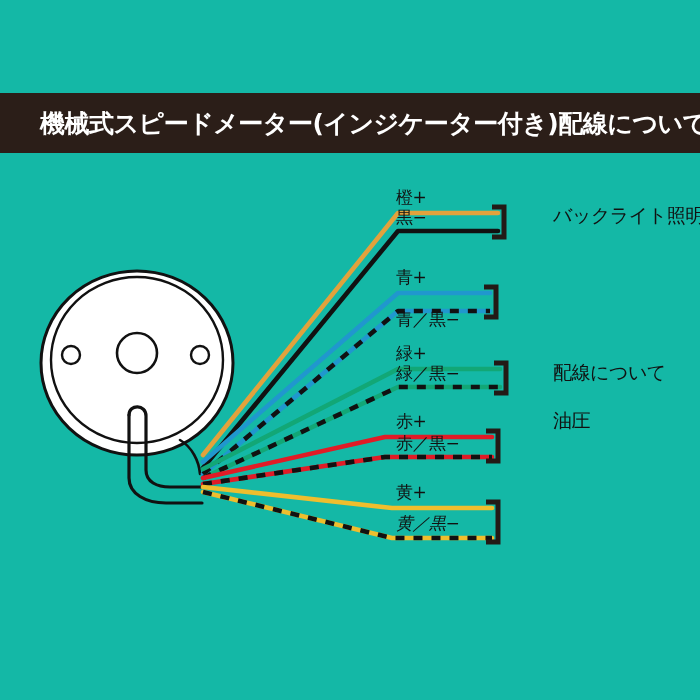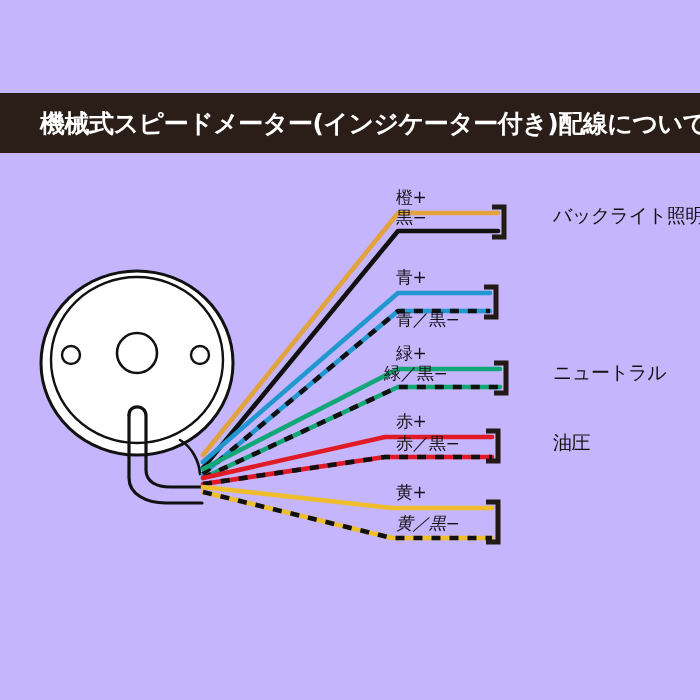--- a/index.html
+++ b/index.html
@@ -10,21 +10,21 @@
   body {
     width: 700px;
     height: 700px;
     overflow: hidden;
     font-family: "Liberation Sans", "DejaVu Sans", sans-serif;
   }
   #page {
     position: relative;
     width: 700px;
     height: 700px;
-    background: #c4b5fd;
+    background: #14b8a6;
   }
   
   #title-bar {
     position: absolute;
     left: 0;
     top: 93px;
     width: 700px;
     height: 60px;
     background: #2b1e18;
     display: flex;
@@ -136,23 +136,23 @@
   </svg>
 
   <div class="wire-label" style="left:396px; top:186px;">橙+</div>
   <div class="wire-label" style="left:396px; top:206px;">黒−</div>
   <div class="fn-label" style="left:516px; top:203px;">バックライト照明</div>
 
   <div class="wire-label" style="left:396px; top:266px;">青+</div>
   <div class="wire-label" style="left:396px; top:286px;margin-top:22px;">青／黒−</div>
 
   <div class="wire-label" style="left:396px; top:342px;">緑+</div>
-  <div class="wire-label" style="left:384px; top:362px;text-align:right;">緑／黒−</div>
-  <div class="fn-label" style="left:516px; top:360px;">ニュートラル</div>
+  <div class="wire-label" style="left:396px; top:362px;text-align:right;">緑／黒−</div>
+  <div class="fn-label" style="left:516px; top:360px;">配線について</div>
 
   <div class="wire-label" style="left:396px; top:410px;">赤+</div>
   <div class="wire-label" style="left:396px; top:432px;">赤／黒−</div>
-  <div class="fn-label" style="left:516px; top:430px;">油圧</div>
+  <div class="fn-label" style="left:516px; top:408px;">油圧</div>
 
   <div class="wire-label" style="left:396px; top:481px;">黄+</div>
   <div class="wire-label" style="left:396px; top:512px;font-style:italic;">黄／黒−</div>
 
 </div>
 
 </body></html>

